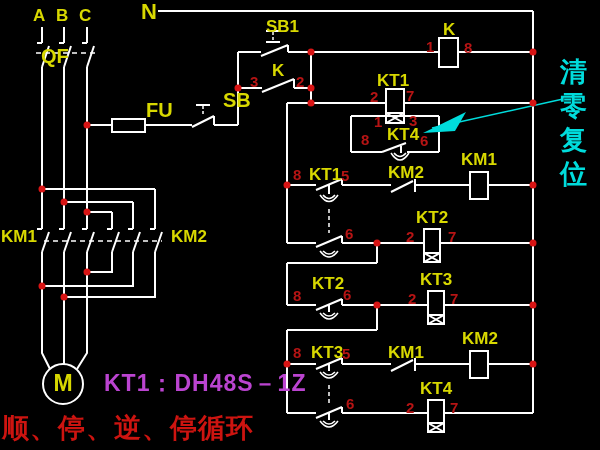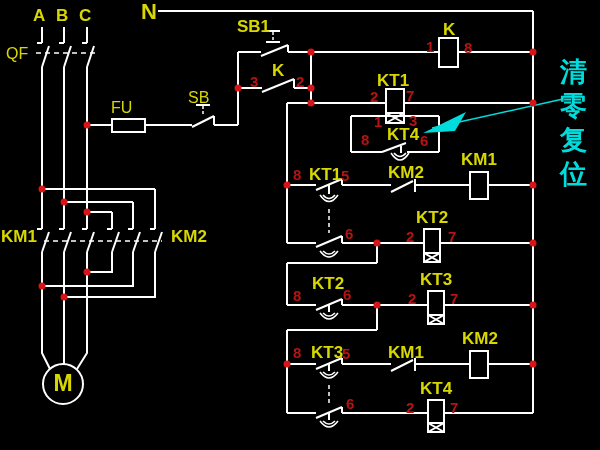--- a/index.html
+++ b/index.html
@@ -1,21 +1,21 @@
 <!DOCTYPE html>
 <html><head>
 <meta charset="utf-8">
 <style>
   html,body{margin:0;padding:0;background:#000;}
   #stage{position:relative;width:600px;height:450px;background:#000;overflow:hidden;
          font-family:"Liberation Sans","DejaVu Sans",sans-serif;}
   #wires{position:absolute;left:0;top:0;}
   .lbl{position:absolute;white-space:pre-line;line-height:1.05;}
   .y{color:#d8d800;font-size:17px;font-weight:bold;}
-  .y20{color:#d8d800;font-size:16px;font-weight:normal;}
+  .y20{color:#d8d800;font-size:20px;font-weight:bold;margin-left:35px;}
   .y22{color:#d8d800;font-size:22px;font-weight:bold;}
   .r{color:#b61414;font-size:15px;font-weight:bold;}
   .cyan{color:#00dcdc;font-size:27px;font-weight:bold;line-height:34px;}
   .purple{color:#bb44d0;font-size:23px;font-weight:bold;letter-spacing:1px;}
   .caption{color:#cd1410;font-size:27px;font-weight:bold;letter-spacing:1px;}
   .motor{color:#d8d800;font-size:23px;font-weight:bold;width:28px;text-align:center;}
 </style>
 </head>
 <body>
 
@@ -179,21 +179,21 @@
   </g>
 </svg>
 
 <div class="lbl y" style="left:33px;top:7px">A</div>
 <div class="lbl y" style="left:56px;top:7px">B</div>
 <div class="lbl y" style="left:79px;top:7px">C</div>
 <div class="lbl y22" style="left:141px;top:0px">N</div>
 <div class="lbl y20" style="left:6px;top:46px">QF</div>
 <div class="lbl y20" style="left:111px;top:100px">FU</div>
 <div class="lbl y20" style="left:188px;top:90px">SB</div>
-<div class="lbl y" style="left:237px;top:18px">SB1</div>
+<div class="lbl y" style="left:266px;top:18px">SB1</div>
 <div class="lbl y" style="left:272px;top:62px">K</div>
 <div class="lbl y" style="left:443px;top:21px">K</div>
 <div class="lbl y" style="left:377px;top:72px">KT1</div>
 <div class="lbl y" style="left:387px;top:126px">KT4</div>
 <div class="lbl y" style="left:461px;top:151px">KM1</div>
 <div class="lbl y" style="left:309px;top:166px">KT1</div>
 <div class="lbl y" style="left:388px;top:164px">KM2</div>
 <div class="lbl y" style="left:416px;top:209px">KT2</div>
 <div class="lbl y" style="left:312px;top:275px">KT2</div>
 <div class="lbl y" style="left:420px;top:271px">KT3</div>
@@ -227,14 +227,16 @@
 <div class="lbl r" style="left:293px;top:345px">8</div>
 <div class="lbl r" style="left:342px;top:346px">5</div>
 <div class="lbl r" style="left:346px;top:396px">6</div>
 <div class="lbl r" style="left:406px;top:400px">2</div>
 <div class="lbl r" style="left:450px;top:400px">7</div>
 
 <div class="lbl cyan" style="left:560px;top:55px">清
 零
 复
 位</div>
+<div class="lbl purple" style="left:104px;top:371px">KT1：DH48S－1Z</div>
+<div class="lbl caption" style="left:2px;top:414px">顺、停、逆、停循环</div>
 
 </div>
 
 </body></html>

